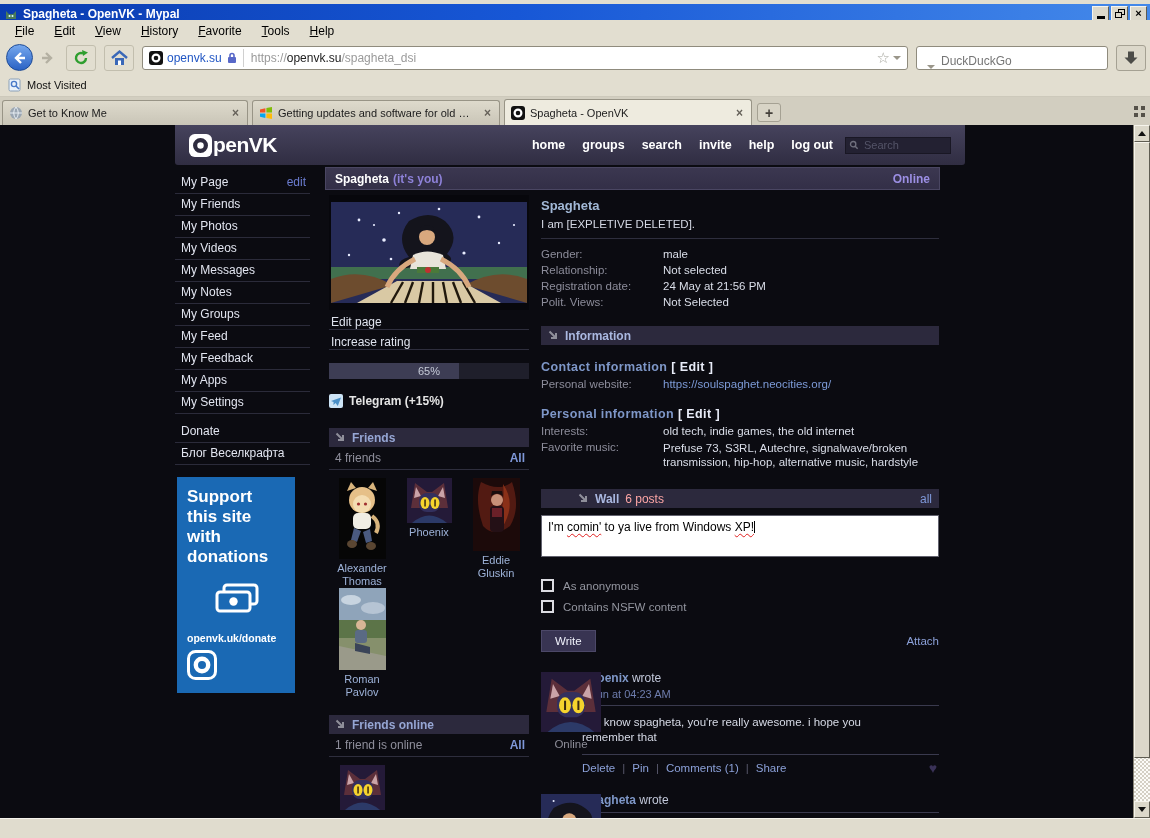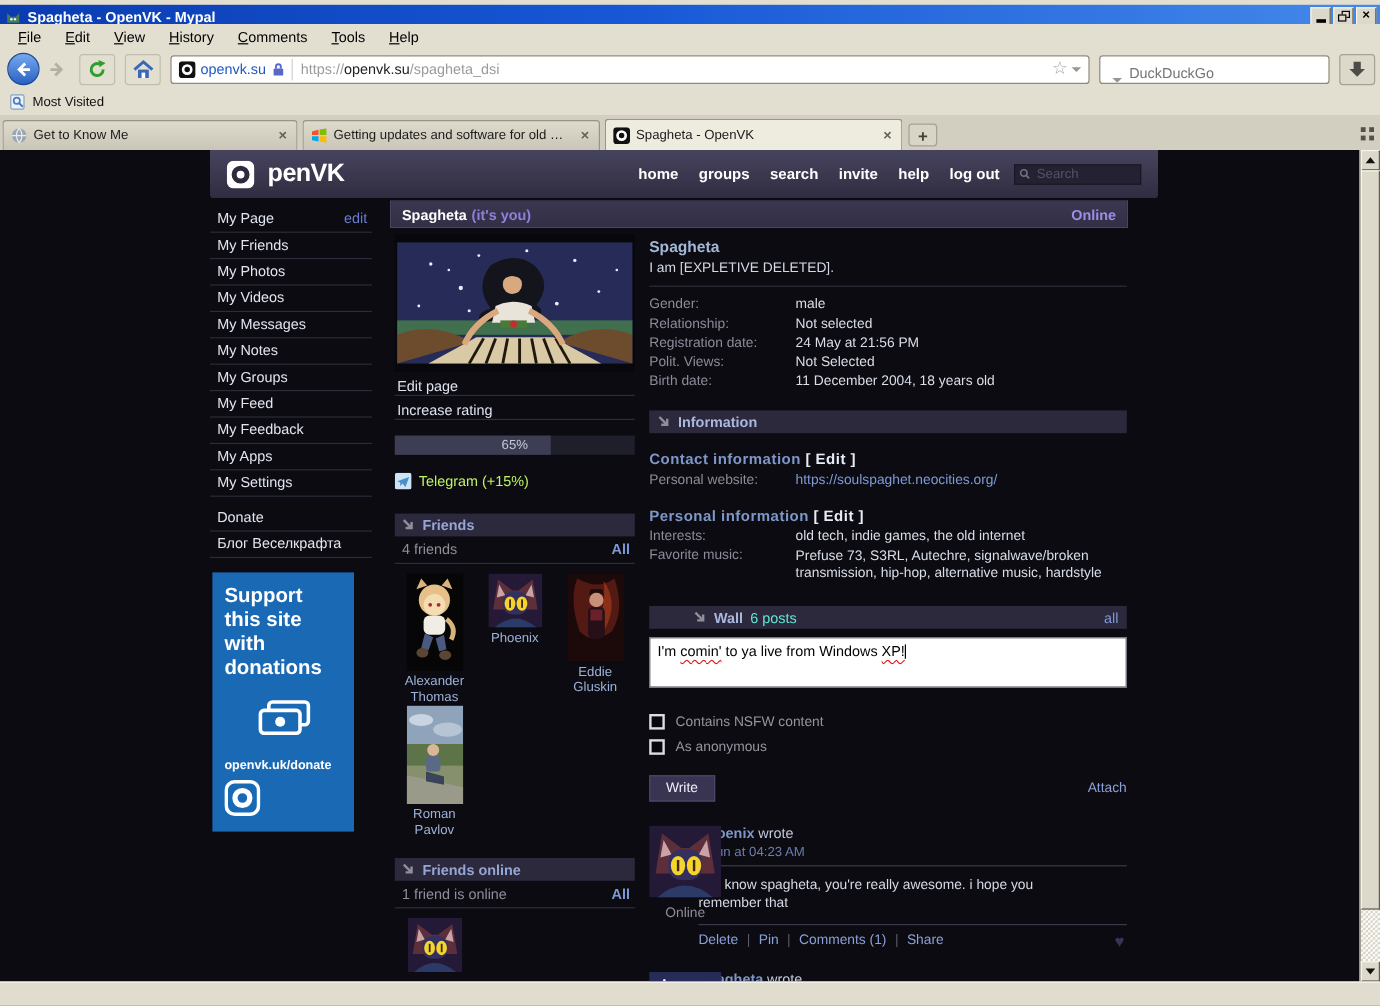--- a/index.html
+++ b/index.html
@@ -69,21 +69,21 @@
     border-radius:3px; background:#d8d4c6; display:flex; align-items:center; justify-content:center;
     font-size:14px; font-weight:bold; color:#44403a; line-height:14px; }
   .alltabs { position:absolute; right:4px; top:8px; }
 
   
   .viewport { position:absolute; left:0; top:125px; width:1133px; height:693px; background:#0b0b11; overflow:hidden; }
   .ovk { position:absolute; left:175px; top:0; width:790px; height:693px; font-size:11.5px; }
 
   .ovk-top { height:40px; background:linear-gradient(180deg,#46435d,#302d42); border-radius:0 0 3px 3px;
     position:relative; display:flex; align-items:center; }
-  .logo { margin-left:14px; display:flex; align-items:center; gap:11px; color:#fff; font-size:21px;
+  .logo { margin-left:14px; display:flex; align-items:center; gap:1px; color:#fff; font-size:21px;
     font-weight:bold; letter-spacing:-0.5px; }
   .ovk-nav { position:absolute; right:132px; display:flex; gap:17px; font-size:12.5px; font-weight:bold; color:#fff; }
   .ovk-search { position:absolute; right:14px; width:106px; height:17px; background:#232132;
     border:1px solid #191724; display:flex; align-items:center; padding:0 3px; gap:3px; }
   .ovk-search input { background:transparent; border:none; outline:none; width:80px; font-size:11px;
     color:#8888a0; font-family:"Liberation Sans",sans-serif; }
   .ovk-search input::placeholder { color:#545468; }
 
   .sidebar { position:absolute; left:0; top:47px; width:135px; font-size:12px; }
   .side-item { display:flex; justify-content:space-between; align-items:center;
@@ -102,41 +102,41 @@
     display:flex; justify-content:space-between; align-items:center; padding:0 9px; font-size:12px; font-weight:bold; }
   .pbar .nm { color:#fff; } .pbar .you { color:#8d81d8; margin-left:4px; } .pbar .onl { color:#9c8fe4; }
 
   .leftcol { position:absolute; left:4px; top:30px; width:200px; }
   .avatar-big svg { display:block; }
   .link-row { padding:5px 2px 0; border-bottom:1px solid #2e2e3d; font-size:12px; color:#dfe3ee; }
   .progress { margin-top:13px; height:16px; background:#1f1f2b; position:relative; text-align:center;
     font-size:11px; color:#c6cbd8; line-height:16px; }
   .progress .fill { position:absolute; left:0; top:0; bottom:0; width:65%; background:#3d3d54; }
   .progress .pct { position:relative; }
-  .telegram { margin-top:15px; display:flex; gap:6px; align-items:center; font-size:12px; color:#bef264; }
+  .telegram { margin-top:15px; display:flex; gap:6px; align-items:center; font-size:12px; color:#e5e5e5;font-weight:bold; }
   .sec-hdr { margin-top:20px; height:19px; background:#2c293d; display:flex; align-items:center; gap:6px;
     padding:0 6px; font-size:12px; font-weight:bold; color:#96a6d4; }
   .count-row { display:flex; justify-content:space-between; padding:4px 4px 4px 6px; font-size:12px;
     color:#8f8f9c; border-bottom:1px solid #2e2e3d; }
   .all-link { color:#7e97d8; font-weight:bold; }
   .fgrid { display:grid; grid-template-columns:66px 66px 66px; column-gap:1px; margin-top:8px; align-items:start; }
   .fcell { display:flex; flex-direction:column; align-items:center; }
   .fname { margin-top:3px; font-size:11px; line-height:13px; color:#9db2d8; text-align:center; width:66px; }
 
   .rightcol { position:absolute; left:216px; top:33px; width:398px; }
   .pname { margin:0; font-size:13px; color:#a2b8d6; font-weight:bold; }
   .pstatus { margin-top:5px; color:#d4d8e4; font-size:11.5px; padding-bottom:8px; border-bottom:1px solid #2e2e3d; }
   .frow { display:flex; margin-top:4px; }
   .flabel { width:122px; color:#8c8c9a; flex-shrink:0; }
   .fvalue { color:#dadee9; }
   .link { color:#7d9bd8; }
   .bigsec { margin-top:18px; height:19px; background:#2c293d; display:flex; align-items:center; gap:6px;
     padding:0 7px; font-size:12px; }
   .bigsec .ttl { font-weight:bold; color:#aab8e0; }
-  .bigsec .cnt { color:#5eead4; }
+  .bigsec .cnt { color:#fca5a5; }
   .bigsec .right { margin-left:auto; color:#7e97d8; }
   .iheading { margin-top:15px; font-size:12.5px; font-weight:bold; color:#7e97c8; letter-spacing:0.4px; }
   .iedit { color:#e8ecf8; }
 
   .composer { margin-top:7px; height:42px; background:#fff; border:1px solid #62626e; padding:4px 6px;
     font-size:12px; color:#000; }
   .misspell { text-decoration:underline; text-decoration-style:wavy; text-decoration-color:#e02020;
     text-decoration-thickness:1px; text-underline-offset:2px; }
   .caret { display:inline-block; width:1px; height:12px; background:#000; vertical-align:-2px; }
   .cbrow { margin-top:22px; display:flex; align-items:center; gap:9px; color:#93959f; font-size:11.5px; }
@@ -203,21 +203,21 @@
           <span class="glyph-close">×</span>
         </div>
     </div>
   </div>
 
   <div class="menubar">
     <span class="menu-item">File</span>
     <span class="menu-item">Edit</span>
     <span class="menu-item">View</span>
     <span class="menu-item">History</span>
-    <span class="menu-item">Comments</span>
+    <span class="menu-item">Favorite</span>
     <span class="menu-item">Tools</span>
     <span class="menu-item">Help</span>
   </div>
 
   <div class="navbar">
     <div class="nav-back">
       <svg width="16" height="16" viewBox="0 0 16 16">
         <path d="M9 3 L4 8 l5 5 M4.5 8 H13" stroke="#fff" stroke-width="2.4" fill="none"></path>
       </svg>
     </div>
@@ -590,24 +590,20 @@
             <span class="fvalue">Not selected</span>
           </div>
           <div class="frow">
             <span class="flabel">Registration date:</span>
             <span class="fvalue">24 May at 21:56 PM</span>
           </div>
           <div class="frow">
             <span class="flabel">Polit. Views:</span>
             <span class="fvalue">Not Selected</span>
           </div>
-          <div class="frow">
-            <span class="flabel">Birth date:</span>
-            <span class="fvalue">11 December 2004, 18 years old</span>
-          </div>
 
           <div class="bigsec">
             <svg width="11" height="11" viewBox="0 0 11 11">
               <path d="M1.5 1.5 L8 8 M8 3 L8 8 L3 8" stroke="#8f8f9a" stroke-width="2" fill="none"></path>
             </svg>
             <span class="ttl">Information</span>
           </div>
 
           <div class="iheading">
             <span>Contact information</span>
@@ -637,25 +633,25 @@
             </svg>
             <span class="ttl">Wall</span>
             <span class="cnt">6 posts</span>
             <span class="right">all</span>
           </div>
 
           <div class="composer"><span>I'm </span><span class="misspell">comin'</span><span> to ya live from Windows </span><span class="misspell">XP!</span><span class="caret"></span></div>
 
           <div class="cbrow">
             <span class="cbox"></span>
-            <span>Contains NSFW content</span>
+            <span>As anonymous</span>
           </div>
           <div class="cbrow">
             <span class="cbox"></span>
-            <span>As anonymous</span>
+            <span>Contains NSFW content</span>
           </div>
 
           <div class="composer-actions">
             <button class="write-btn">Write</button>
             <span class="attach">Attach</span>
           </div>
 
           <div class="post">
             <div class="post-av">
               <svg width="60" height="60" viewBox="0 0 45 45">

